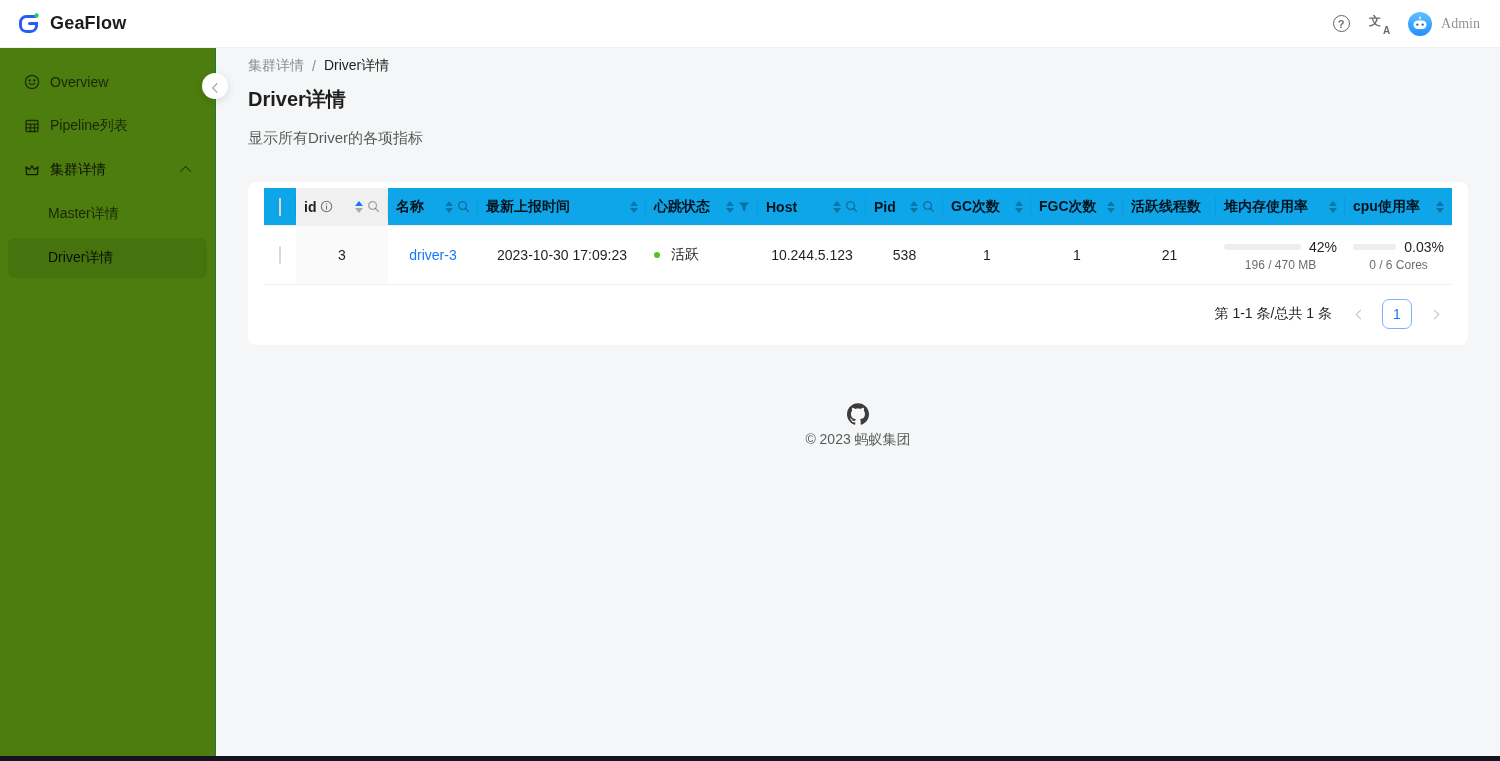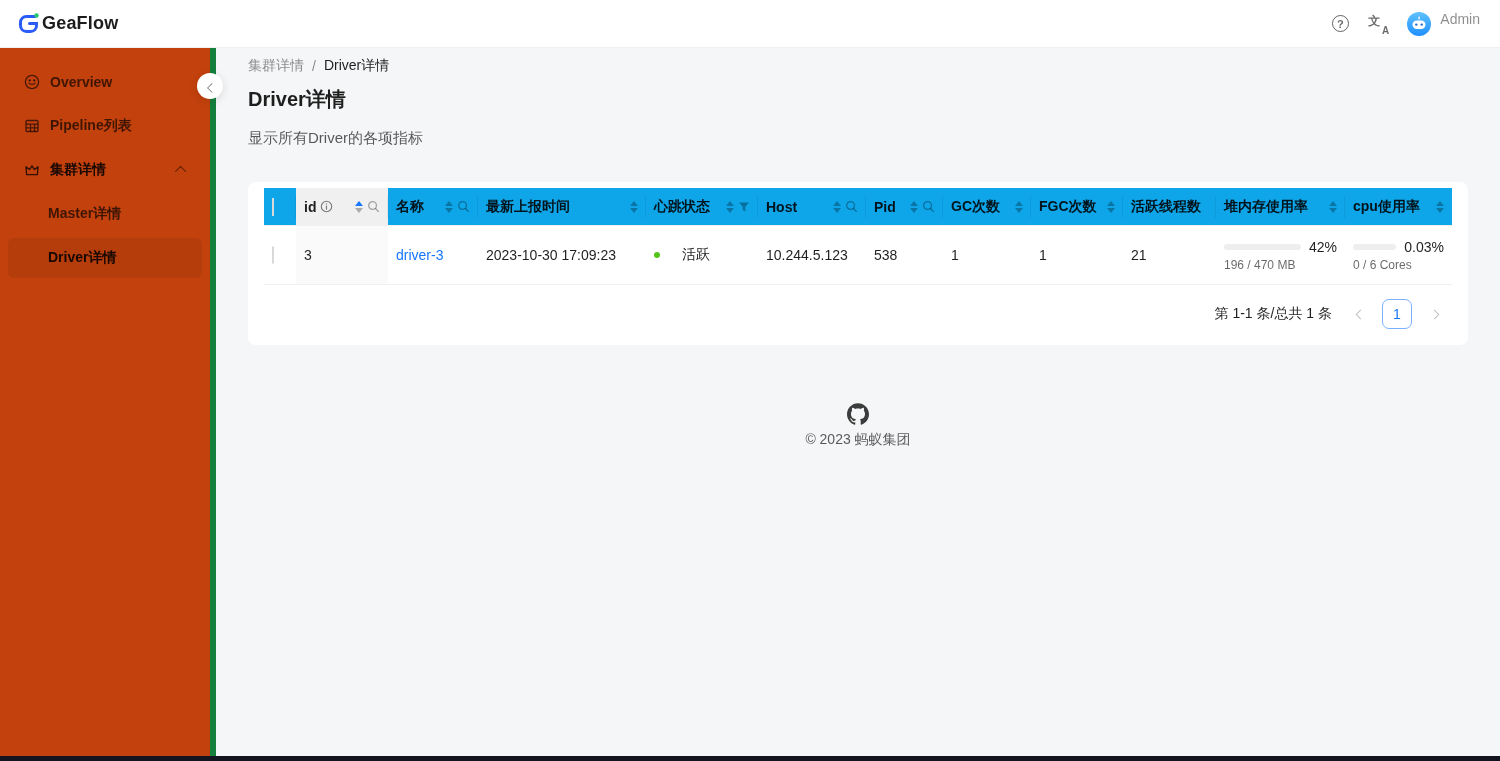--- a/index.html
+++ b/index.html
@@ -9,40 +9,40 @@
     font-size:14px; color:rgba(0,0,0,0.88); background:#f5f6f7;
   }
   .app { width:1500px; height:761px; display:flex; flex-direction:column; }
 
   
   .top-header {
     height:48px; background:#fff; border-bottom:1px solid #f0f0f0;
     display:flex; align-items:center; justify-content:space-between;
     padding:0 20px 0 16px; flex:0 0 auto;
   }
-  .brand { display:flex; align-items:center; }
+  .brand { display:flex; align-items:center; gap:8px; }
   .brand-title { font-size:18px; font-weight:700; color:#1c1c1c; letter-spacing:.2px; }
   .header-right { display:flex; align-items:center; gap:18px; }
   .hicon { width:20px; height:20px; display:flex; align-items:center; justify-content:center;
            color:rgba(0,0,0,0.6); cursor:pointer; }
   .q-circle { width:17px; height:17px; border:1.4px solid rgba(0,0,0,0.6); border-radius:50%;
               font-size:11px; font-weight:700; display:flex; align-items:center; justify-content:center; }
   .lang-box { position:relative; width:20px; height:18px; font-weight:600; }
   .lang-box .zh { position:absolute; left:0; top:-2px; font-size:12px; }
   .lang-box .en { position:absolute; right:-1px; bottom:-3px; font-size:10px; }
-  .user-chip { display:flex; align-items:flex-start; gap:8px; cursor:pointer; }
+  .user-chip { display:flex; align-items:center; gap:8px; cursor:pointer;font-family:Liberation Serif, serif; }
   .user-name { color:rgba(0,0,0,0.45); font-size:14px; }
 
   
   .frame { flex:1 1 auto; display:flex; min-height:0; }
 
   
   .sidebar {
-    width:216px; flex:0 0 216px; background:#c2410c; border-right:6px solid #15803d;
-    position:relative; padding-top:10px;font-weight:bold;
+    width:216px; flex:0 0 216px; background:#4d7c0f; border-right:1px solid #15803d;
+    position:relative; padding-top:10px;
   }
   .menu-item {
     height:40px; margin:4px 8px; padding:0 16px; border-radius:6px;
     display:flex; align-items:center; gap:10px; color:rgba(0,0,0,0.68); cursor:pointer;
   }
   .menu-item .mi-label { flex:1; }
   .menu-item.parent-active { color:rgba(0,0,0,0.88); }
   .submenu-item {
     height:40px; margin:4px 8px; padding:0 16px 0 40px; border-radius:6px;
     display:flex; align-items:center; color:rgba(0,0,0,0.68); cursor:pointer;
@@ -76,21 +76,21 @@
   .card { margin-top:34px; background:#fff; border-radius:8px; width:1220px; }
   .card-header { display:flex; align-items:center; justify-content:space-between; padding:16px 20px 12px 16px; }
   .card-title { font-size:16px; font-weight:600; }
   .toolbar { display:flex; align-items:center; gap:16px; }
   .ticon { width:18px; height:18px; display:flex; align-items:center; justify-content:center;
            color:rgba(0,0,0,0.75); cursor:pointer; }
   .gear-glyph { font-family:"DejaVu Sans",sans-serif; font-size:17px; line-height:1; color:rgba(0,0,0,0.75); }
 
   .table-wrap { padding:6px 16px 0; }
   table { width:1188px; table-layout:fixed; border-collapse:separate; border-spacing:0; }
-  th, td { text-align:left; font-size:14px; vertical-align:middle; }
+  th, td { text-align:center; font-size:14px; vertical-align:middle; }
   th {
     background:#0ea5e9; font-weight:600; height:38px; padding:0 8px;
     border-bottom:1px solid #f0f0f0; position:relative; cursor:pointer;
   }
   th .th-flex { display:flex; align-items:center; gap:4px; }
   th .th-label { white-space:nowrap; }
   th .th-spring { flex:1; }
   th:not(:last-child)::after {
     content:""; position:absolute; right:0; top:50%; transform:translateY(-50%);
     width:1px; height:22px; background:rgba(5,5,5,0.06);
@@ -102,21 +102,21 @@
   .caret-stack { display:inline-flex; flex-direction:column; align-items:center; gap:2px; }
   .caret-up { width:0; height:0; border-left:4px solid transparent; border-right:4px solid transparent;
               border-bottom:5px solid rgba(0,0,0,0.29); }
   .caret-down { width:0; height:0; border-left:4px solid transparent; border-right:4px solid transparent;
                 border-top:5px solid rgba(0,0,0,0.29); }
   .caret-up.active { border-bottom-color:#1677ff; }
 
   .checkbox { width:16px; height:16px; border:1px solid #d9d9d9; border-radius:4px; background:#fff; cursor:pointer; }
 
   .link { color:#1677ff; cursor:pointer; text-decoration:none; }
-  .hb { display:flex; align-items:center; gap:22px; }
+  .hb { display:flex; align-items:center; gap:11px; }
   .hb-dot { width:6px; height:6px; border-radius:50%; background:#52c41a; }
 
   .metric { display:flex; flex-direction:column; gap:3px; }
   .metric-top { display:flex; align-items:center; gap:8px; }
   .bar-track { width:78px; height:6px; border-radius:3px; background:#eeeeee; overflow:hidden; }
   .bar-fill { height:100%; border-radius:3px; background:#1677ff; }
   .metric-pct { font-size:14px; color:rgba(0,0,0,0.88); white-space:nowrap; }
   .metric-sub { font-size:12px; color:rgba(0,0,0,0.6); white-space:nowrap; }
 
   .pagination { display:flex; align-items:center; justify-content:flex-end; gap:8px; padding:14px 4px 16px; }

